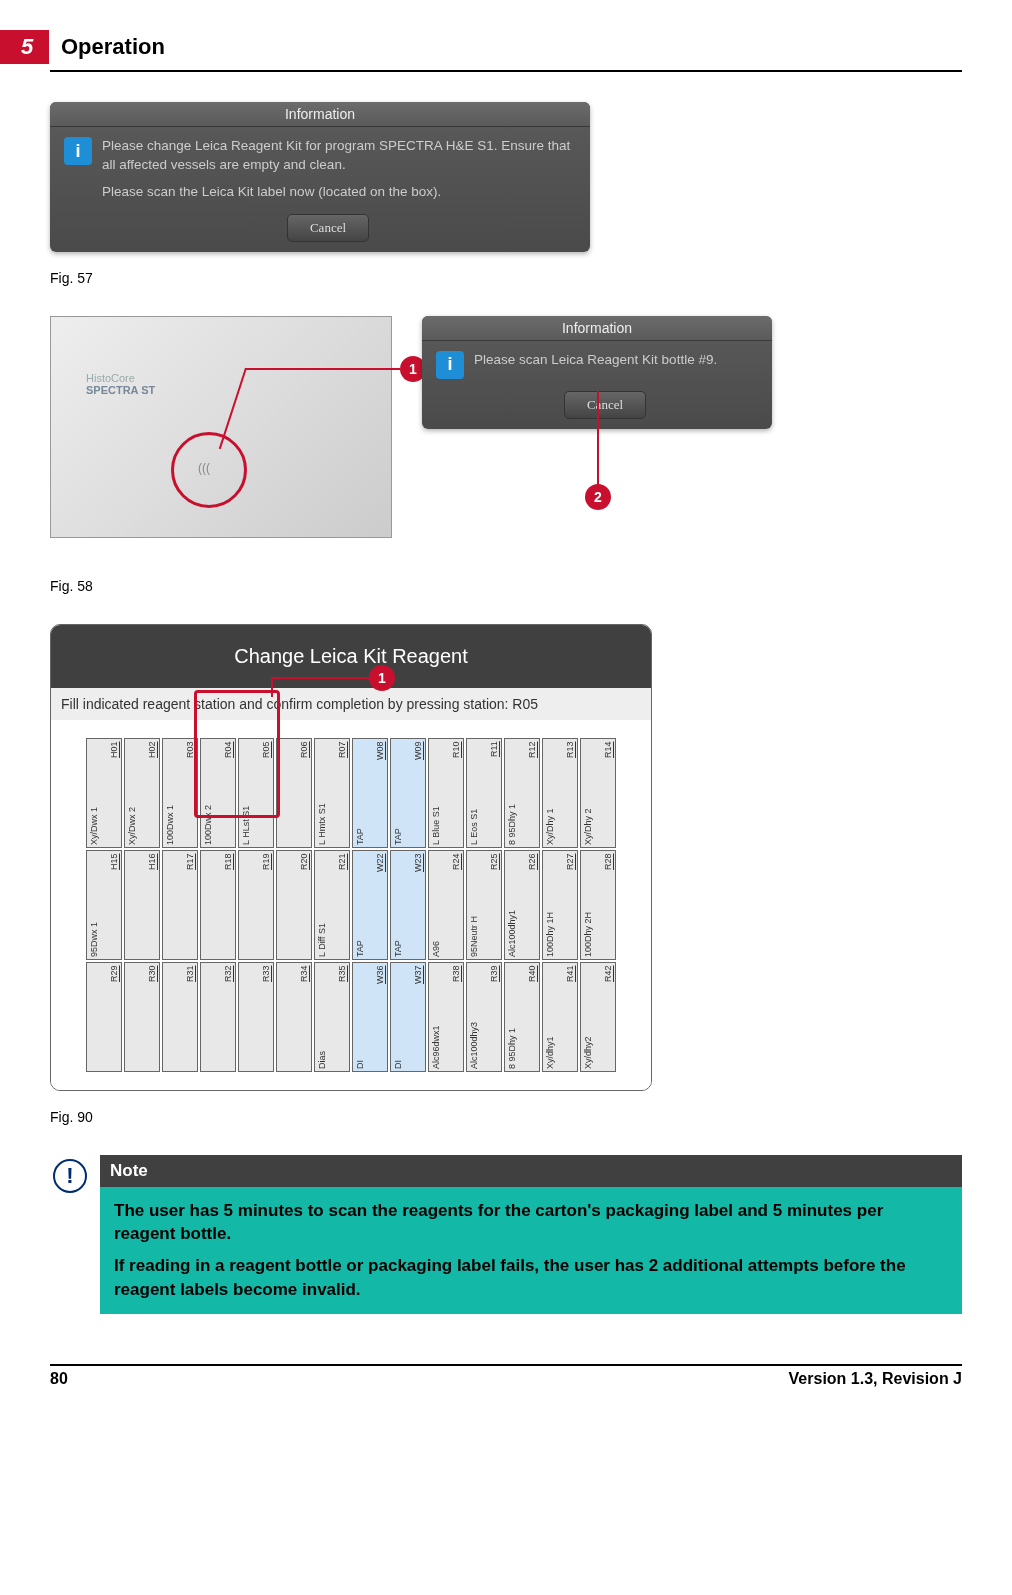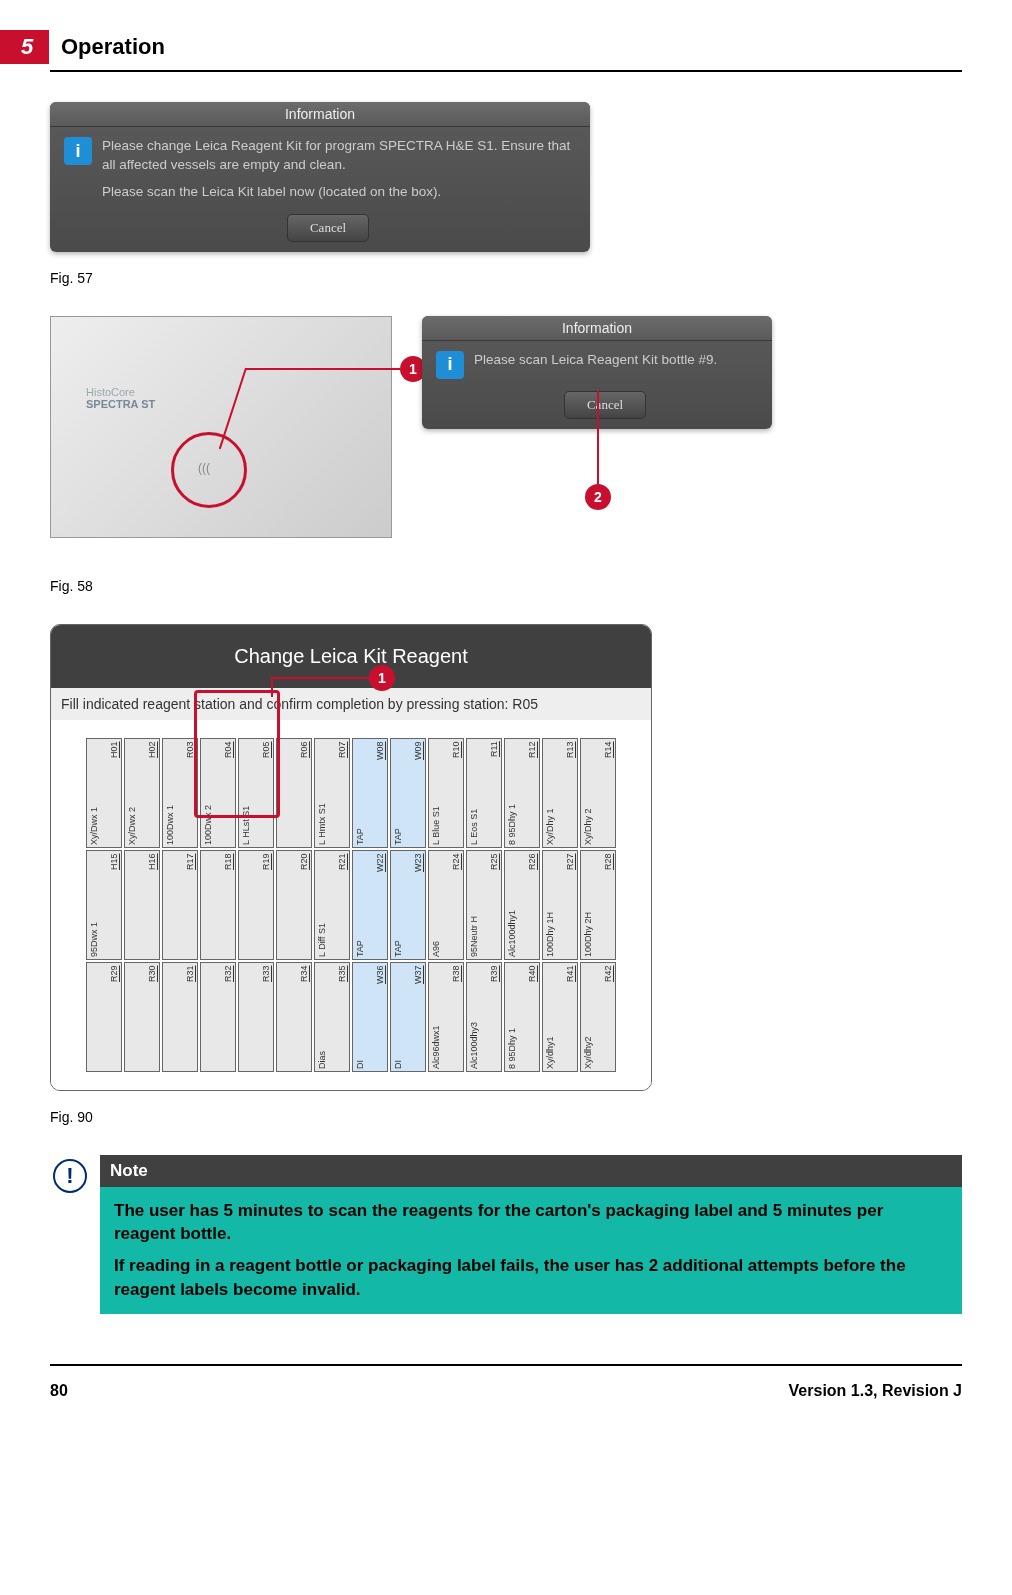--- a/index.html
+++ b/index.html
@@ -111,21 +111,21 @@
   }
   .device-photo {
     width: 340px;
     height: 220px;
     background: linear-gradient(135deg,#eee,#ccc);
     border: 1px solid #999;
     position: relative;
   }
   .device-label {
     position:absolute;
-    left:35px; top:69px;
+    left:35px; top:55px;
     font-size:11px; color:#9aa;
     font-family: Arial,sans-serif;
   }
   .scanner-spot {
     position: absolute;
     left: 120px; top: 115px;
     width: 70px; height: 70px;
     border: 3px solid #c8102e;
     border-radius: 50%;
   }
@@ -256,21 +256,21 @@
     background: #14b8a6;
     padding: 12px 14px;
     font-size: 17px;
     font-weight: bold;
     line-height: 1.4;
   }
 
   .footer-row {
     border-top: 2px solid #000;
     margin-top: 50px;
-    padding-top: 16px;
+    padding-top: 4px;
     display: flex;
     justify-content: space-between;
     font-size: 16px;
     font-weight: bold;
   }
 </style>
 </head>
 <body>
 
 <div class="page">

